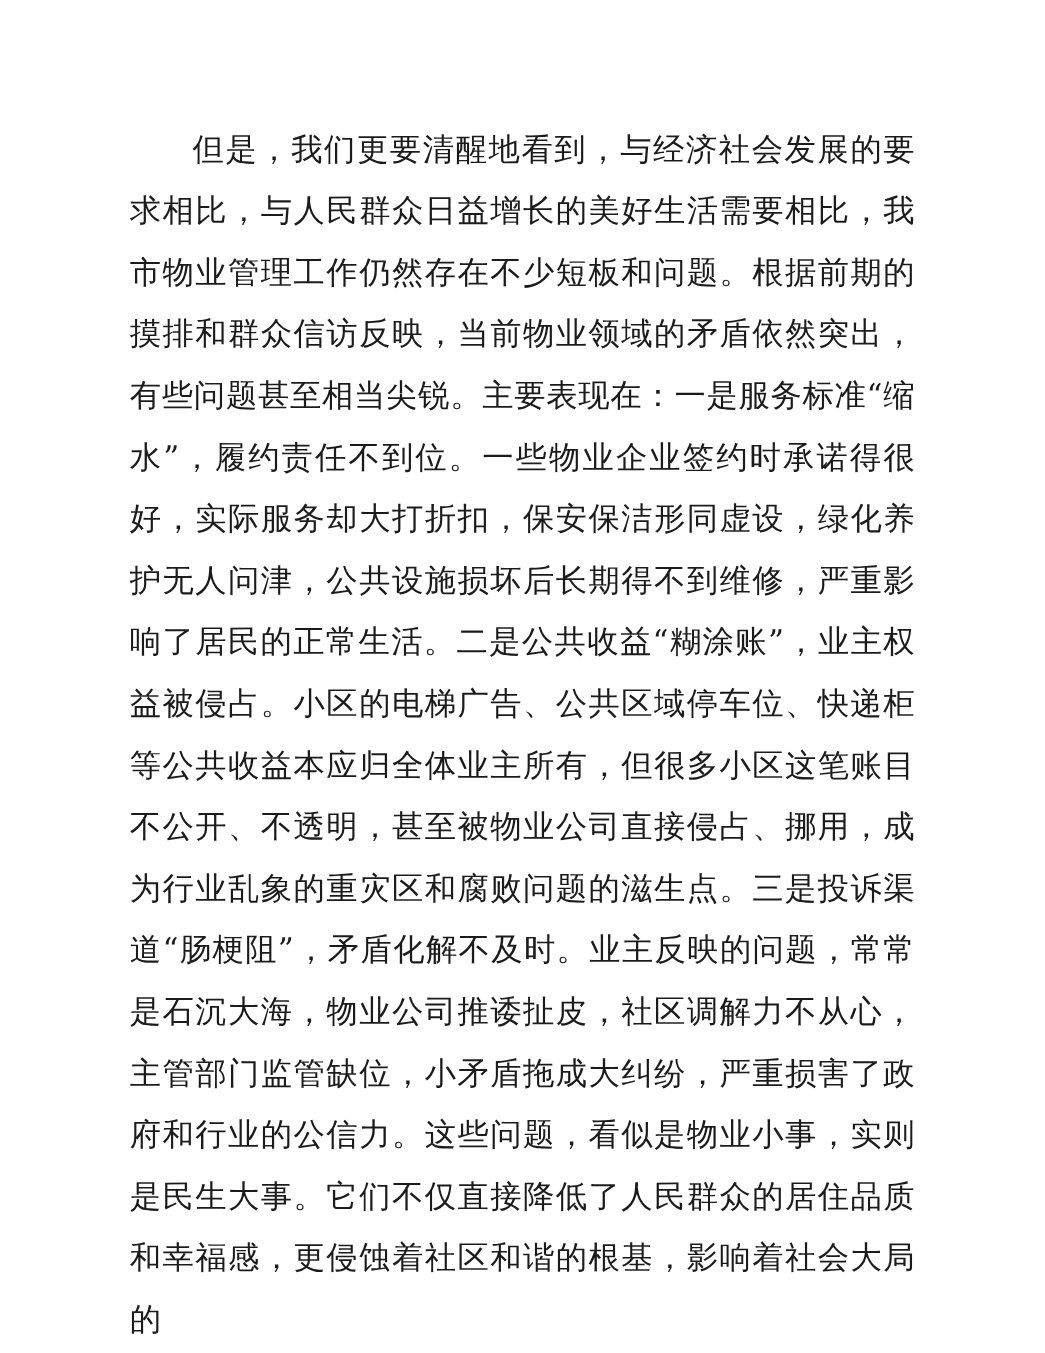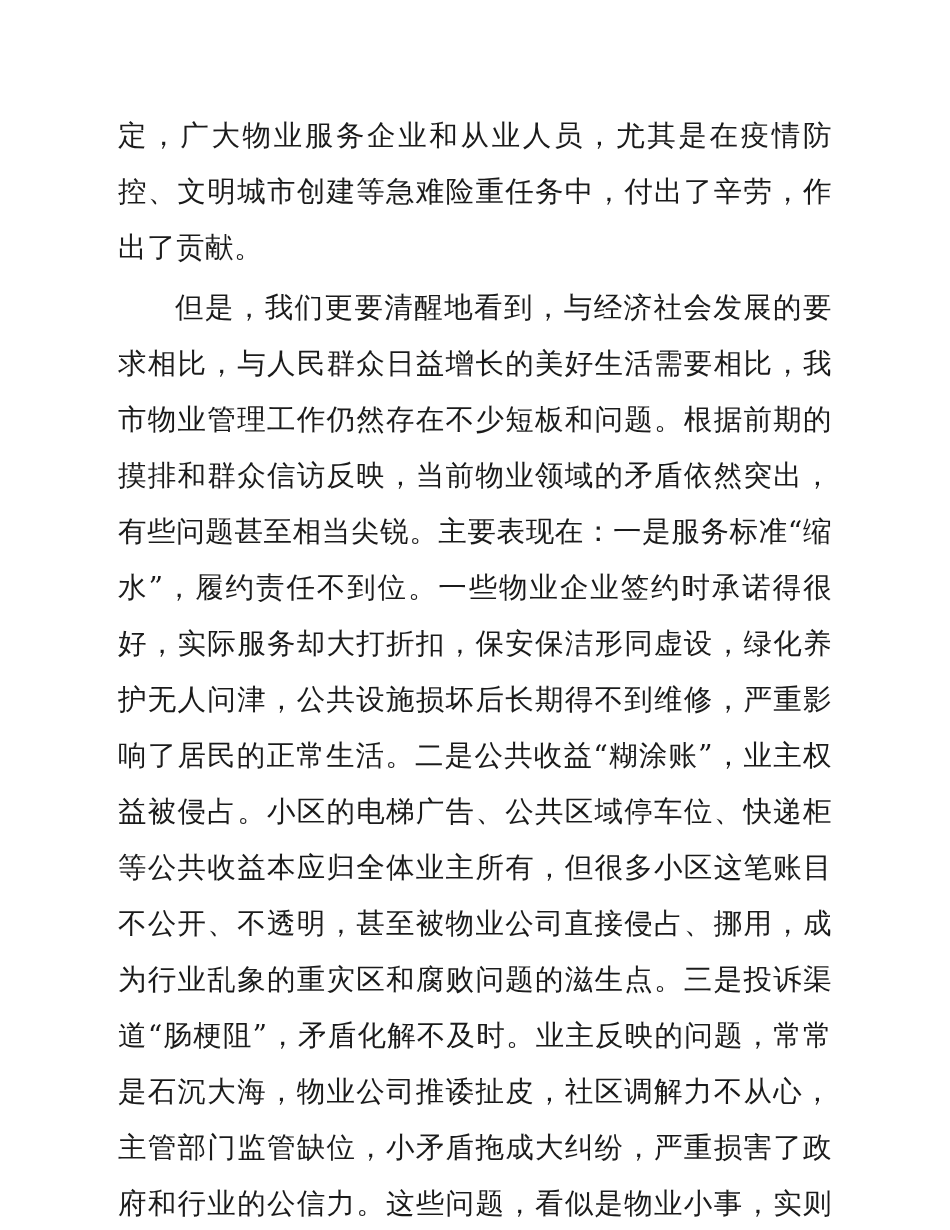--- a/index.html
+++ b/index.html
@@ -34,16 +34,15 @@
   }
   .para.indent {
     text-indent: 2em;
   }
 </style>
 </head>
 <body>
 
 <div class="page">
   <div class="doc-body">
-    <p class="para">定，广大物业服务企业和从业人员，尤其是在疫情防控、文明城市创建等急难险重任务中，付出了辛劳，作出了贡献。</p>
     <p class="para indent">但是，我们更要清醒地看到，与经济社会发展的要求相比，与人民群众日益增长的美好生活需要相比，我市物业管理工作仍然存在不少短板和问题。根据前期的摸排和群众信访反映，当前物业领域的矛盾依然突出，有些问题甚至相当尖锐。主要表现在：一是服务标准“缩水”，履约责任不到位。一些物业企业签约时承诺得很好，实际服务却大打折扣，保安保洁形同虚设，绿化养护无人问津，公共设施损坏后长期得不到维修，严重影响了居民的正常生活。二是公共收益“糊涂账”，业主权益被侵占。小区的电梯广告、公共区域停车位、快递柜等公共收益本应归全体业主所有，但很多小区这笔账目不公开、不透明，甚至被物业公司直接侵占、挪用，成为行业乱象的重灾区和腐败问题的滋生点。三是投诉渠道“肠梗阻”，矛盾化解不及时。业主反映的问题，常常是石沉大海，物业公司推诿扯皮，社区调解力不从心，主管部门监管缺位，小矛盾拖成大纠纷，严重损害了政府和行业的公信力。这些问题，看似是物业小事，实则是民生大事。它们不仅直接降低了人民群众的居住品质和幸福感，更侵蚀着社区和谐的根基，影响着社会大局的</p>
   </div>
 </div>
 
 </body></html>

